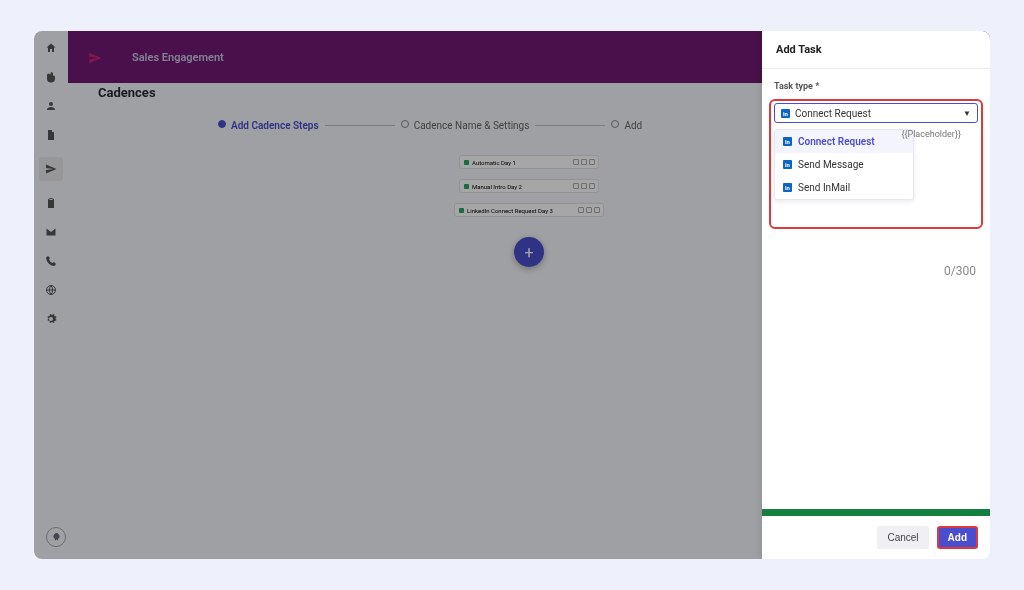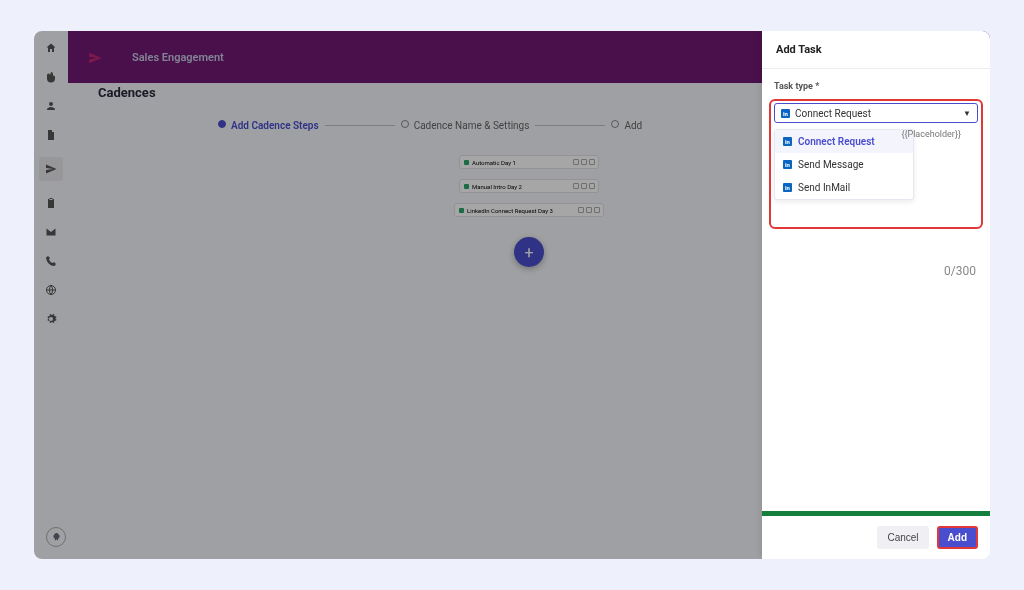--- a/index.html
+++ b/index.html
@@ -271,21 +271,21 @@
       right: 14px;
       top: 195px;
       font-size: 12px;
       color: #888;
     }
     .panel-footer {
       padding: 10px 12px;
       display: flex;
       justify-content: flex-end;
       gap: 8px;
-      border-top: 5px solid #15803d;
+      border-top: 7px solid #15803d;
     }
     .btn-cancel {
       border: none;
       background: #f0f0f4;
       color: #444;
       font-size: 10px;
       padding: 5px 10px;
       border-radius: 3px;
       cursor: pointer;
     }

